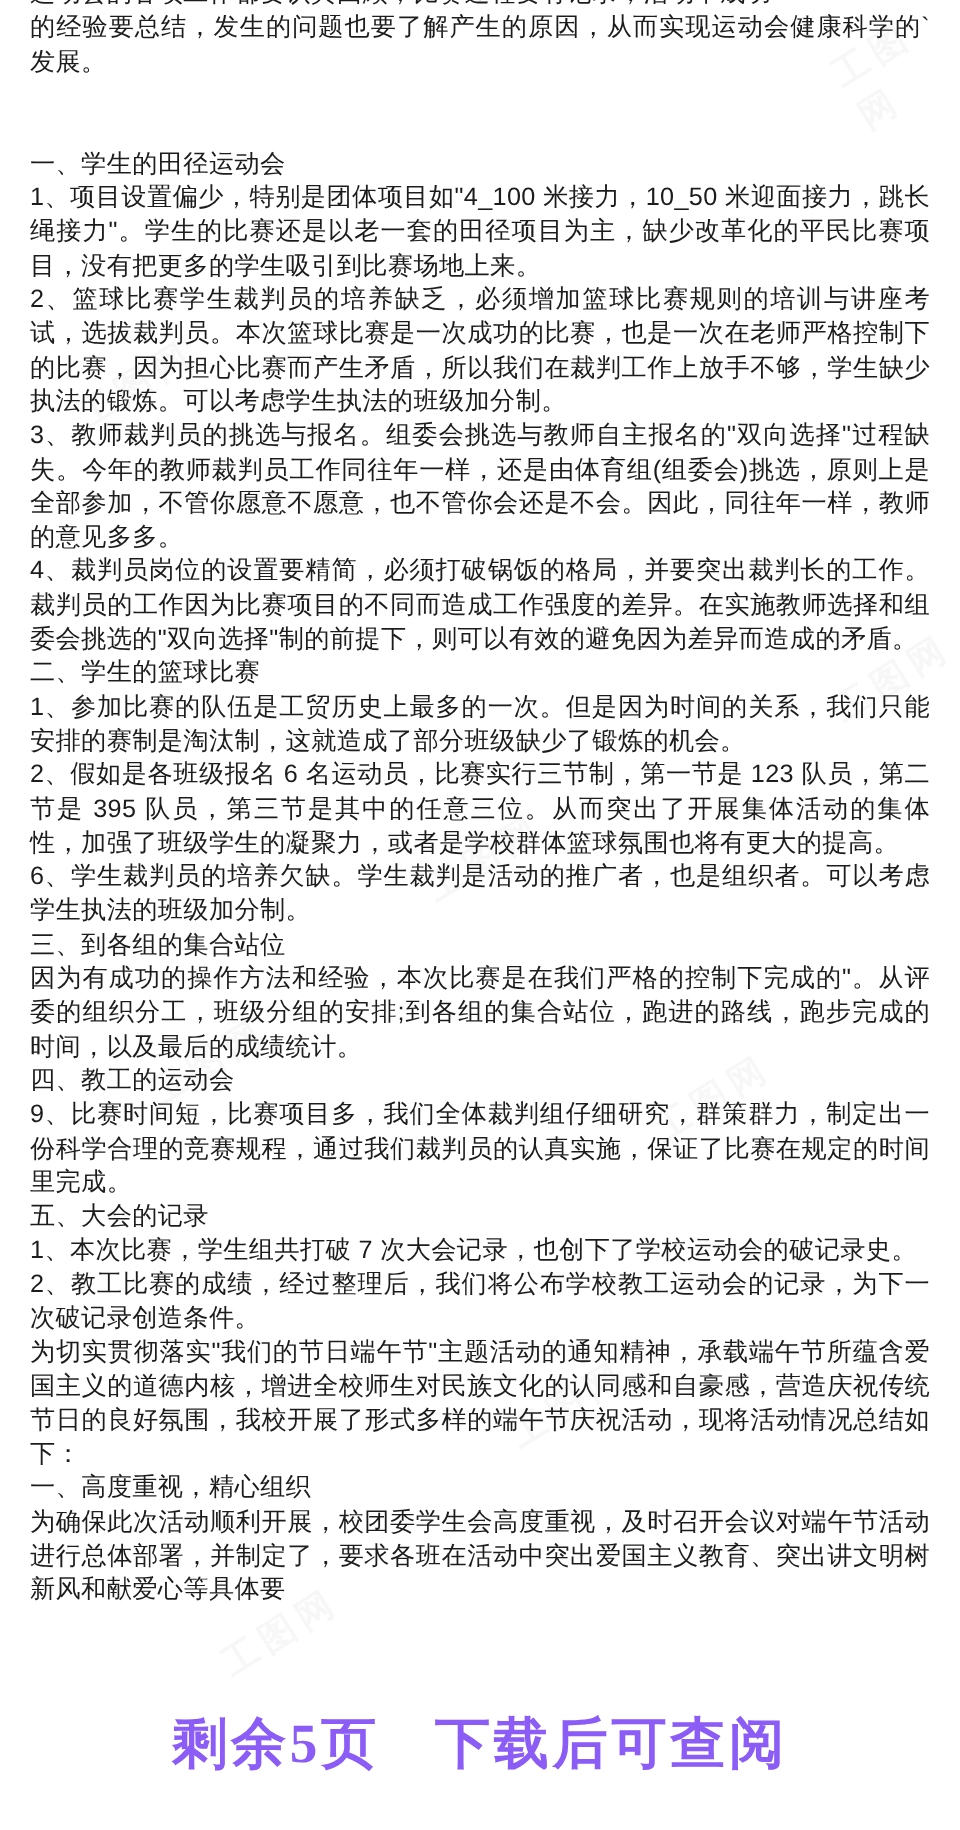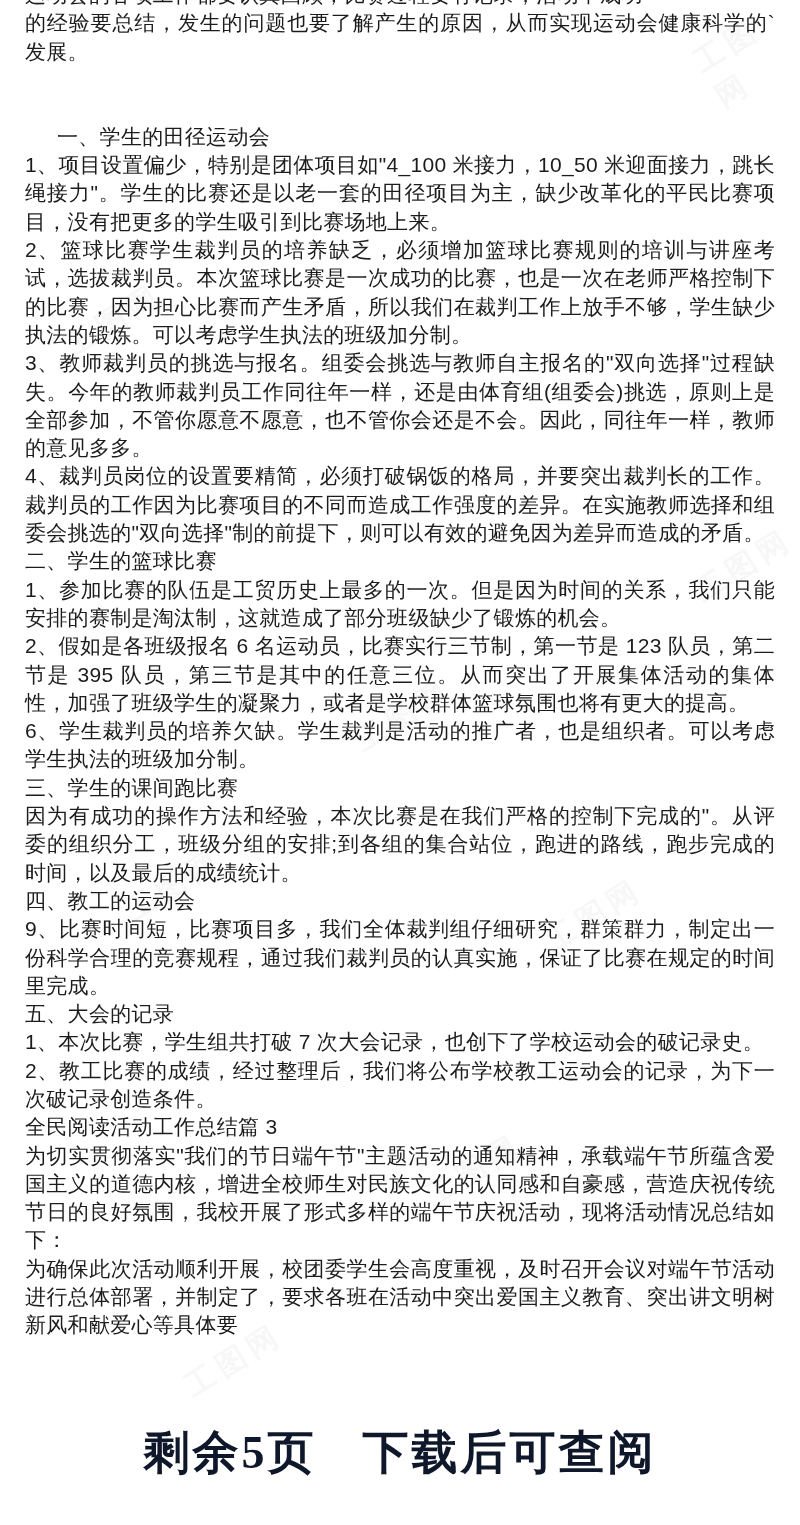--- a/index.html
+++ b/index.html
@@ -18,31 +18,31 @@
     color: #1c1c1c;
     font-size: 21px;
     line-height: 28.3px;
     text-align: justify;
     text-align-last: left;
     letter-spacing: 0.3px;
     z-index: 2;
   }
   .para { margin: 0; }
   .para-clipped { margin-top: -19px; }
-  .gap-before { margin-top: 57px; margin-left: 32px; }
+  .gap-before { margin-top: 57px; }
   .footer {
     position: absolute;
     top: 1422px;
     left: 0;
     width: 100%;
     text-align: center;
     font-family: "Liberation Serif", "DejaVu Serif", serif;
     font-weight: bold;
     font-size: 46px;
-    color: #0f172a;
+    color: #8b5cf6;
     letter-spacing: 3px;
     z-index: 2;
     white-space: nowrap;
   }
   .footer .spacer { display: inline-block; width: 46px; }
   .watermark {
     position: absolute;
     font-size: 30px;
     color: #777777;
     opacity: 0.055;
@@ -72,29 +72,29 @@
     <p class="para">的经验要总结，发生的问题也要了解产生的原因，从而实现运动会健康科学的`发展。</p>
     <p class="para gap-before">一、学生的田径运动会</p>
     <p class="para">1、项目设置偏少，特别是团体项目如"4_100 米接力，10_50 米迎面接力，跳长绳接力"。学生的比赛还是以老一套的田径项目为主，缺少改革化的平民比赛项目，没有把更多的学生吸引到比赛场地上来。</p>
     <p class="para">2、篮球比赛学生裁判员的培养缺乏，必须增加篮球比赛规则的培训与讲座考试，选拔裁判员。本次篮球比赛是一次成功的比赛，也是一次在老师严格控制下的比赛，因为担心比赛而产生矛盾，所以我们在裁判工作上放手不够，学生缺少执法的锻炼。可以考虑学生执法的班级加分制。</p>
     <p class="para">3、教师裁判员的挑选与报名。组委会挑选与教师自主报名的"双向选择"过程缺失。今年的教师裁判员工作同往年一样，还是由体育组(组委会)挑选，原则上是全部参加，不管你愿意不愿意，也不管你会还是不会。因此，同往年一样，教师的意见多多。</p>
     <p class="para">4、裁判员岗位的设置要精简，必须打破锅饭的格局，并要突出裁判长的工作。裁判员的工作因为比赛项目的不同而造成工作强度的差异。在实施教师选择和组委会挑选的"双向选择"制的前提下，则可以有效的避免因为差异而造成的矛盾。</p>
     <p class="para">二、学生的篮球比赛</p>
     <p class="para">1、参加比赛的队伍是工贸历史上最多的一次。但是因为时间的关系，我们只能安排的赛制是淘汰制，这就造成了部分班级缺少了锻炼的机会。</p>
     <p class="para">2、假如是各班级报名 6 名运动员，比赛实行三节制，第一节是 123 队员，第二节是 395 队员，第三节是其中的任意三位。从而突出了开展集体活动的集体性，加强了班级学生的凝聚力，或者是学校群体篮球氛围也将有更大的提高。</p>
     <p class="para">6、学生裁判员的培养欠缺。学生裁判是活动的推广者，也是组织者。可以考虑学生执法的班级加分制。</p>
-    <p class="para">三、学生的课间跑比赛</p>
+    <p class="para">三、到各组的集合站位</p>
     <p class="para">因为有成功的操作方法和经验，本次比赛是在我们严格的控制下完成的"。从评委的组织分工，班级分组的安排;到各组的集合站位，跑进的路线，跑步完成的时间，以及最后的成绩统计。</p>
     <p class="para">四、教工的运动会</p>
     <p class="para">9、比赛时间短，比赛项目多，我们全体裁判组仔细研究，群策群力，制定出一份科学合理的竞赛规程，通过我们裁判员的认真实施，保证了比赛在规定的时间里完成。</p>
     <p class="para">五、大会的记录</p>
     <p class="para">1、本次比赛，学生组共打破 7 次大会记录，也创下了学校运动会的破记录史。</p>
     <p class="para">2、教工比赛的成绩，经过整理后，我们将公布学校教工运动会的记录，为下一次破记录创造条件。</p>
-    <p class="para">全民阅读活动工作总结篇 3</p>
     <p class="para">为切实贯彻落实"我们的节日端午节"主题活动的通知精神，承载端午节所蕴含爱国主义的道德内核，增进全校师生对民族文化的认同感和自豪感，营造庆祝传统节日的良好氛围，我校开展了形式多样的端午节庆祝活动，现将活动情况总结如下：</p>
+    <p class="para">一、高度重视，精心组织</p>
     <p class="para">为确保此次活动顺利开展，校团委学生会高度重视，及时召开会议对端午节活动进行总体部署，并制定了，要求各班在活动中突出爱国主义教育、突出讲文明树新风和献爱心等具体要</p>
   </div>
 
   <div class="footer">
     <span>剩余5页</span><span class="spacer"></span><span>下载后可查阅</span>
   </div>
 
 </div>
 
 </body></html>

